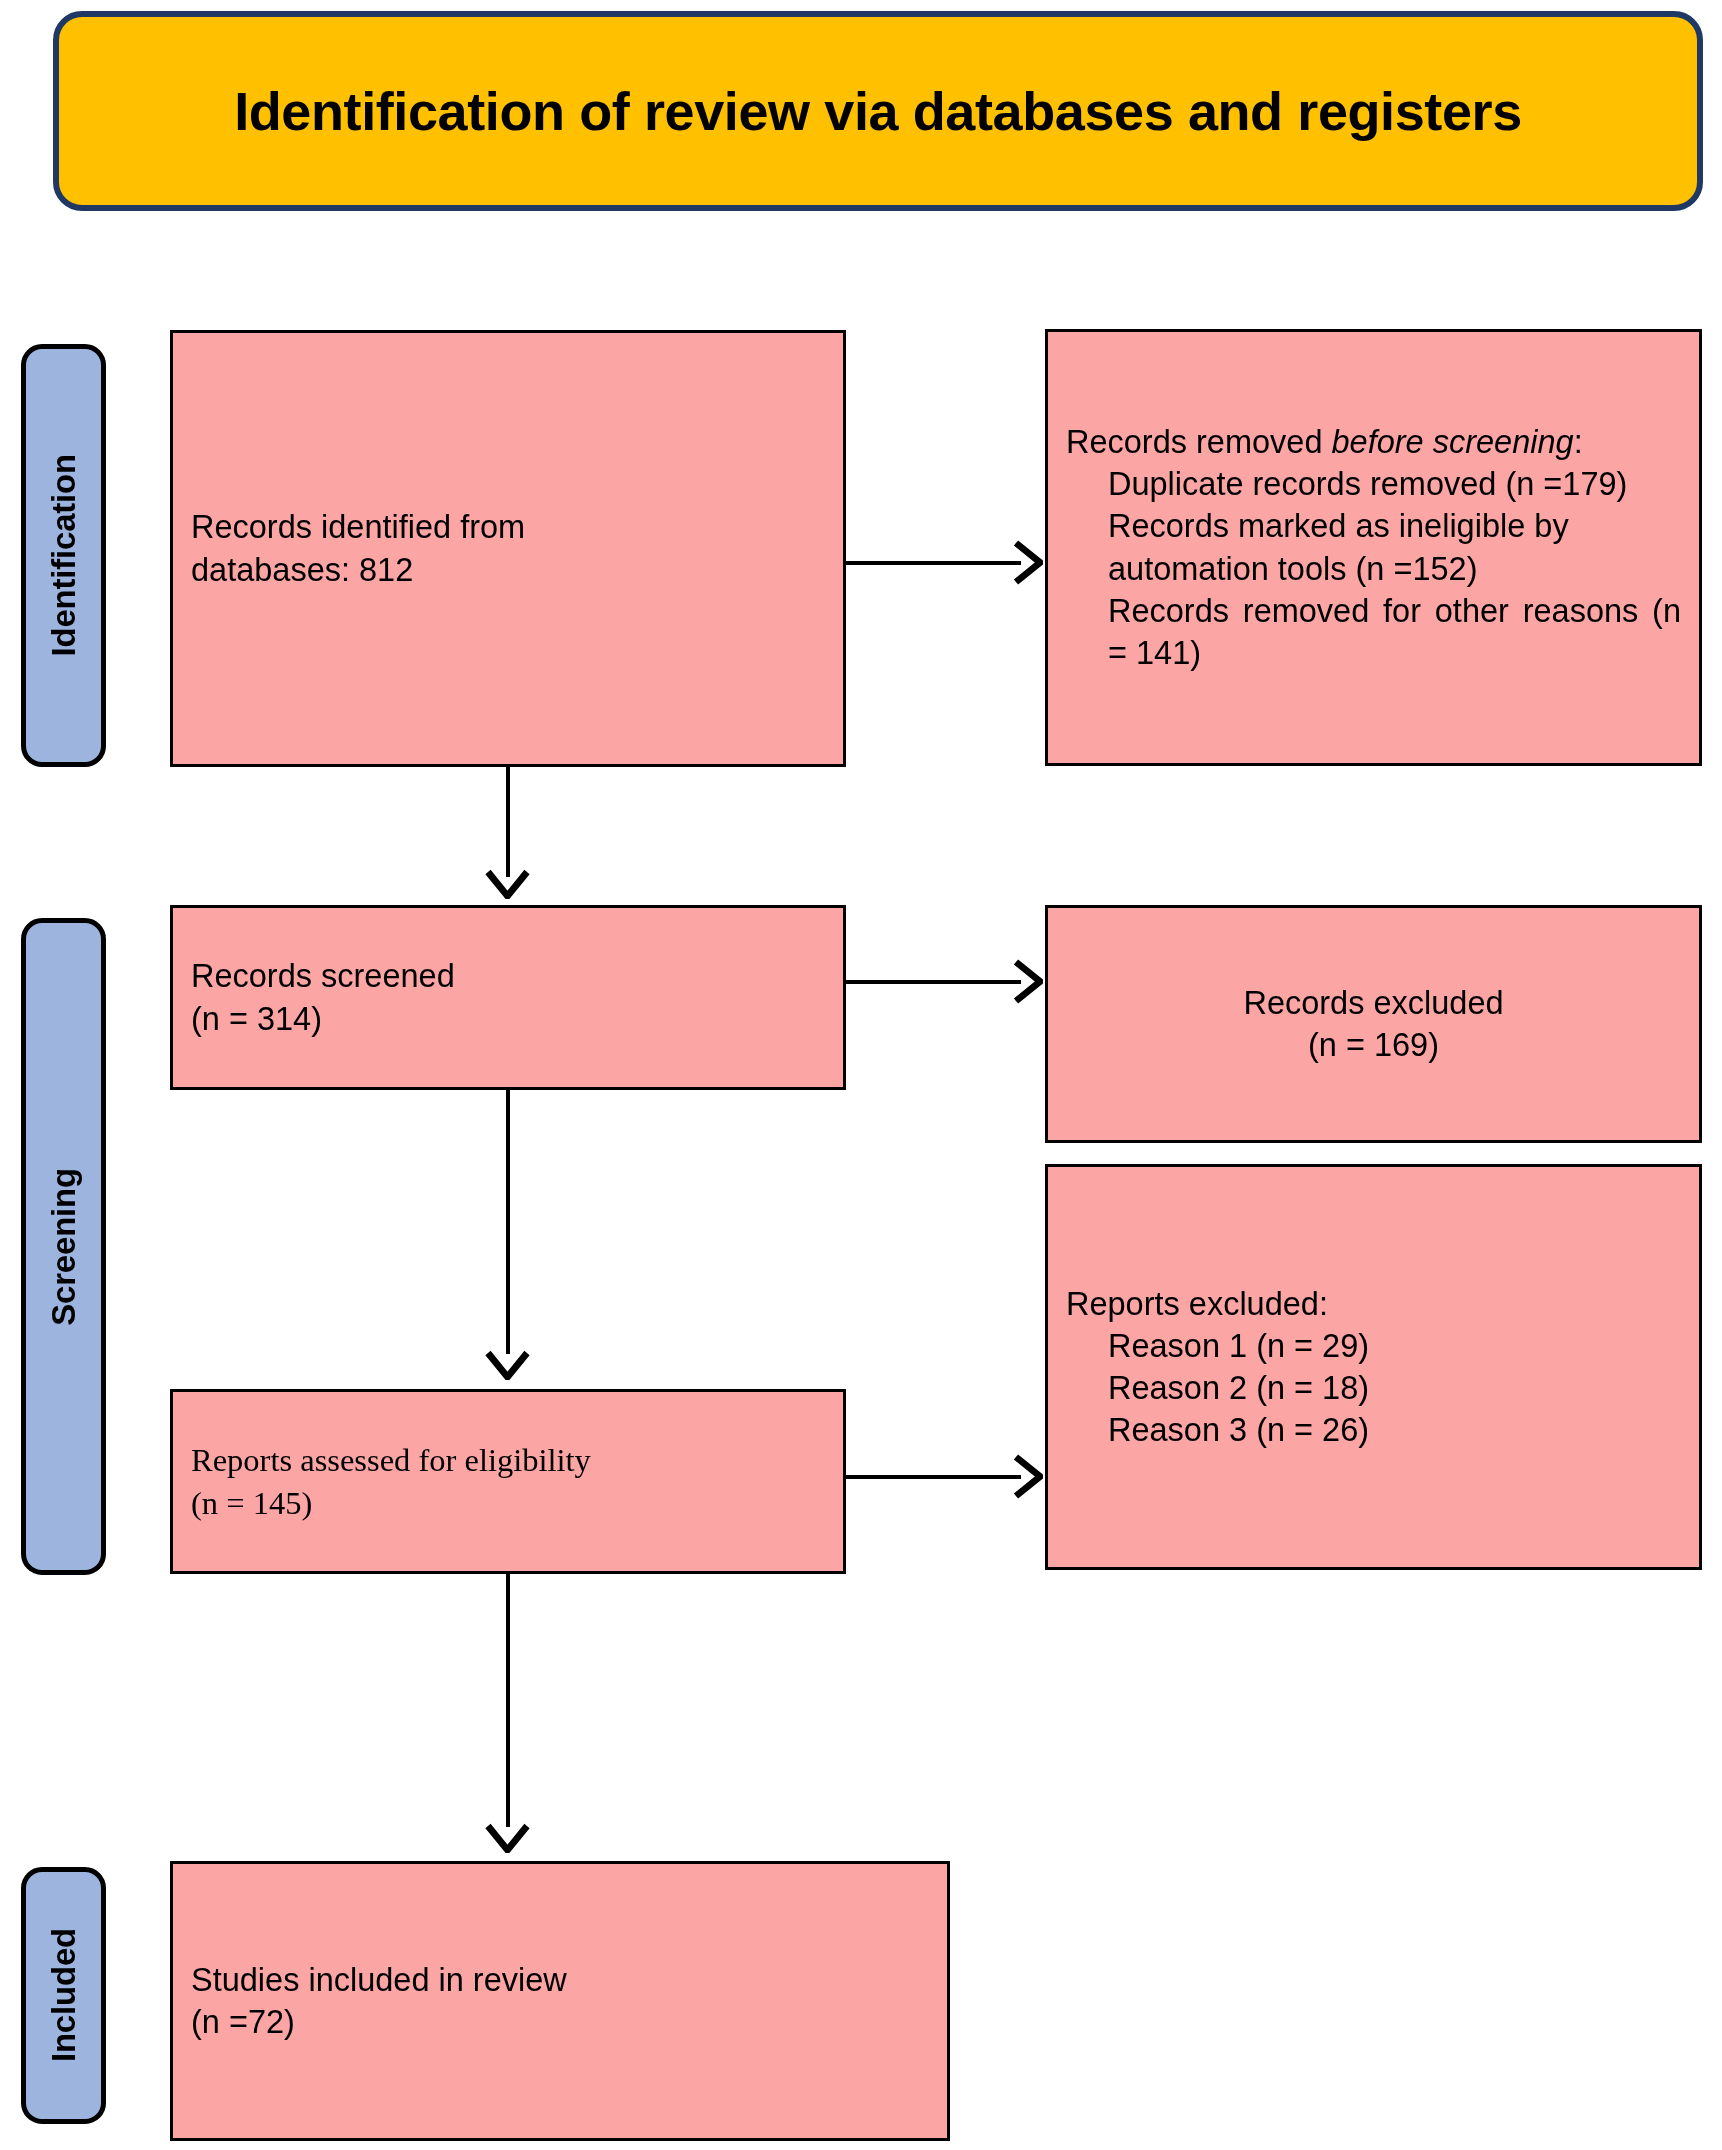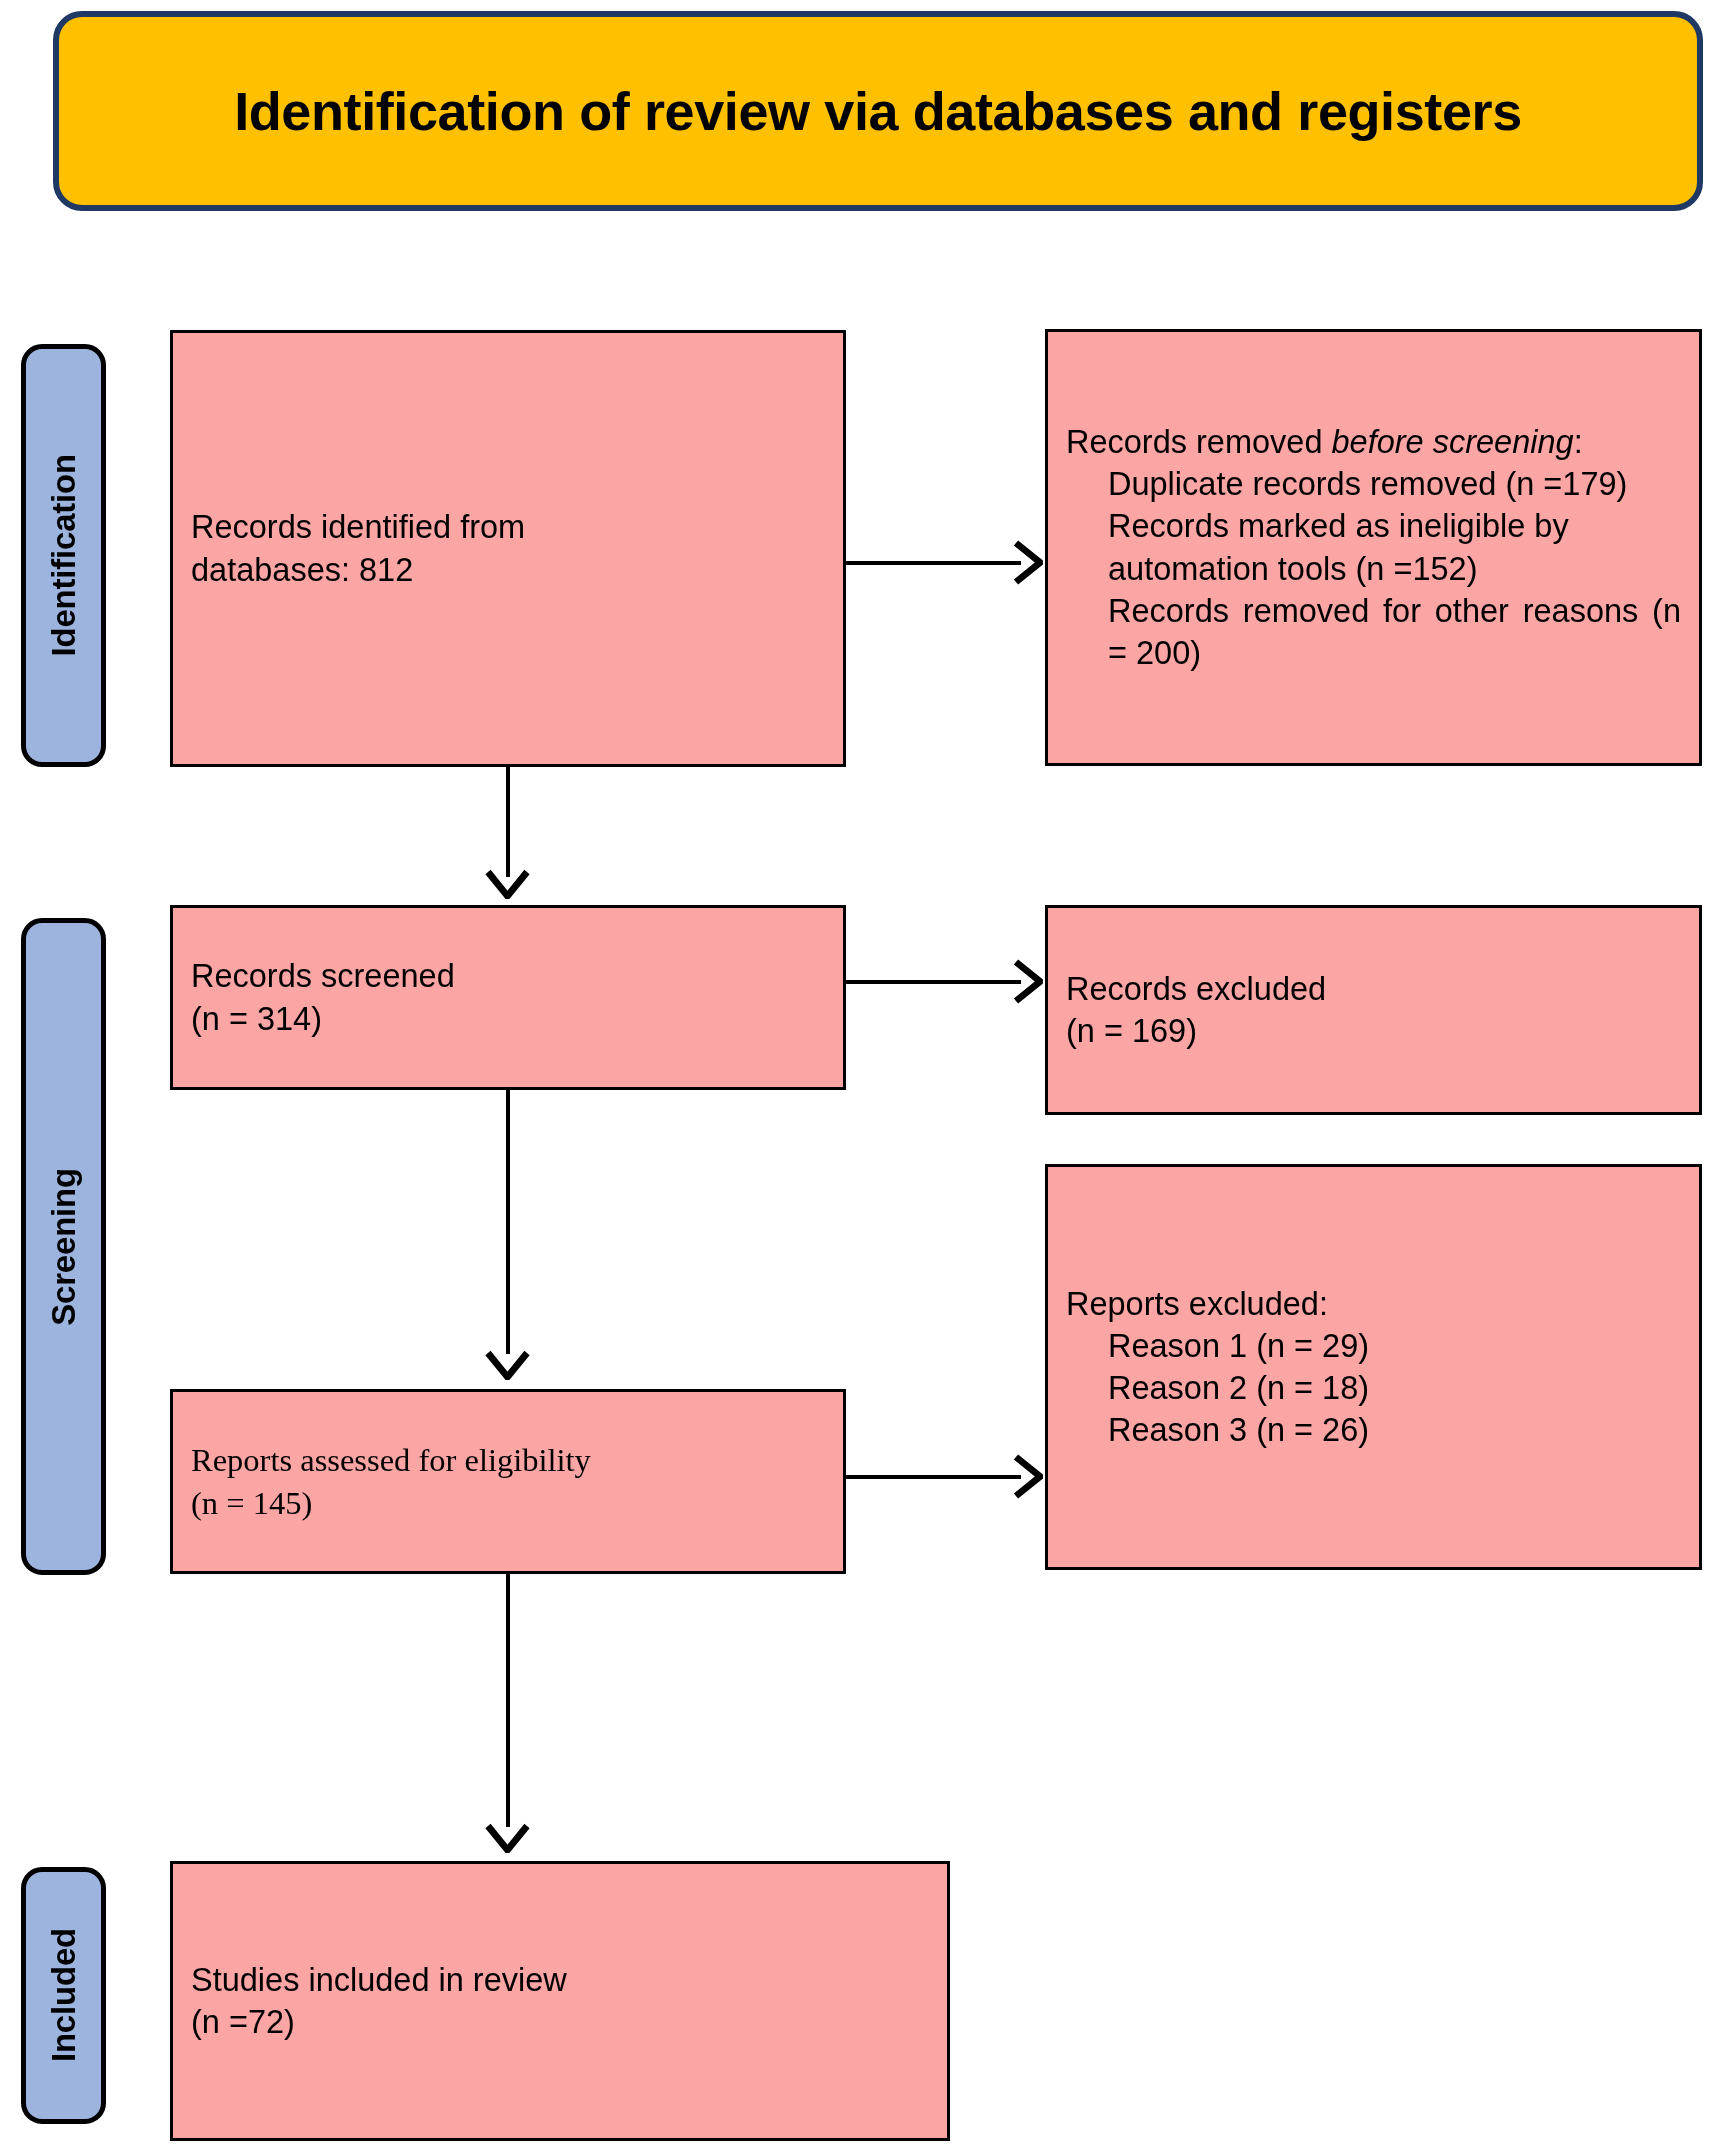--- a/index.html
+++ b/index.html
@@ -148,32 +148,32 @@
       <span class="box-line">Records identified from</span>
       <span class="box-line" style="text-align:left;">databases: 812</span>
     </div>
   </div>
 
   <div class="flow-box" style="left:1045px; top:329px; width:657px; height:437px;">
     <div class="box-text">
       <span class="box-line justify" style="display:block; text-align:justify; text-align-last:left;"><span>Records removed </span><em>before screening</em><span>:</span></span>
       <span class="indent">Duplicate records removed (n =179)</span>
       <span class="indent">Records marked as ineligible by automation tools (n =152)</span>
-      <span class="indent" style="text-align:justify; text-align-last:left;">Records removed for other reasons (n = 200)</span>
+      <span class="indent" style="text-align:justify; text-align-last:left;">Records removed for other reasons (n = 141)</span>
     </div>
   </div>
 
   <div class="flow-box" style="left:170px; top:905px; width:676px; height:185px;">
     <div class="box-text">
       <span class="box-line">Records screened</span>
       <span class="box-line">(n = 314)</span>
     </div>
   </div>
 
-  <div class="flow-box" style="left:1045px; top:905px; width:657px; height:210px;">
+  <div class="flow-box" style="left:1045px; top:905px; width:657px; height:238px;text-align:center;">
     <div class="box-text">
       <span class="box-line">Records excluded</span>
       <span class="box-line">(n = 169)</span>
     </div>
   </div>
 
   <div class="flow-box" style="left:1045px; top:1164px; width:657px; height:406px;">
     <div class="box-text">
       <span class="box-line">Reports excluded:</span>
       <span class="indent">Reason 1 (n = 29)</span>

